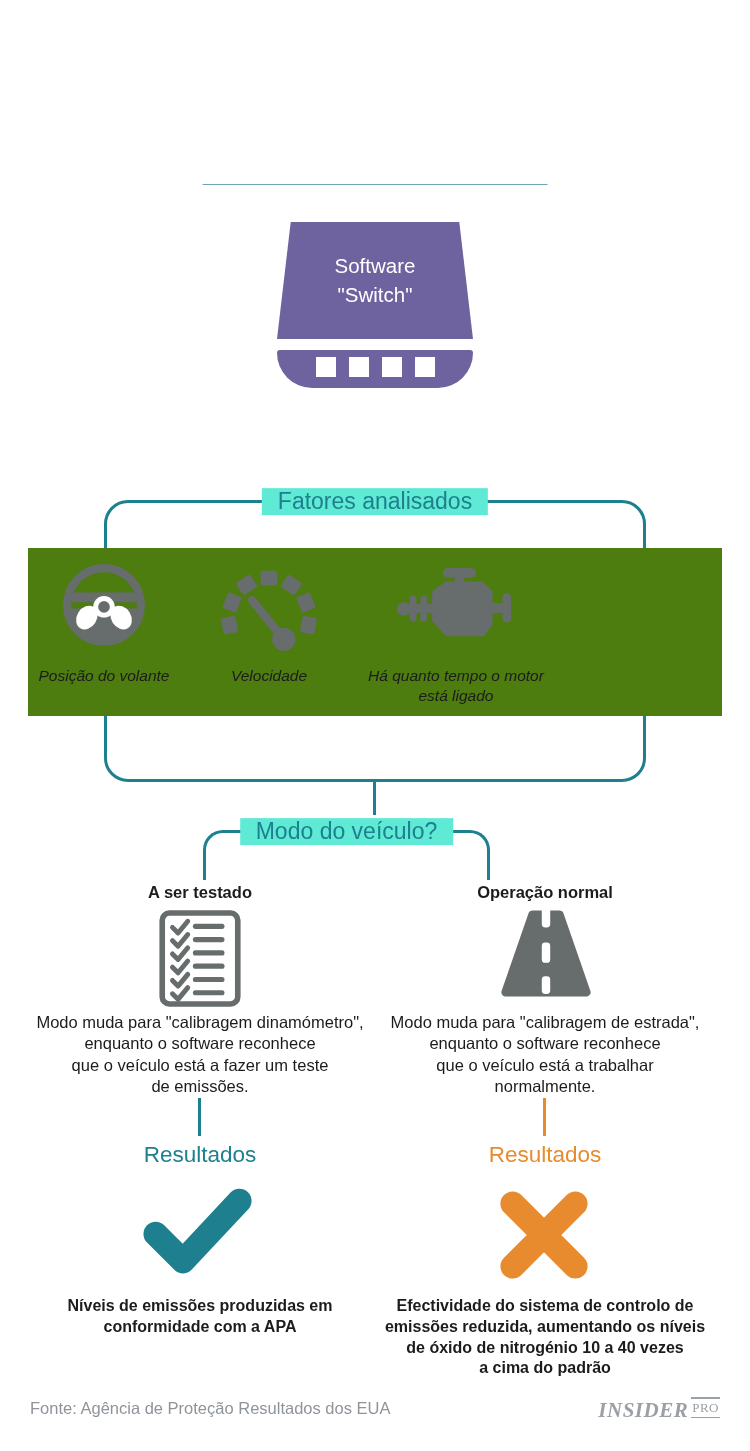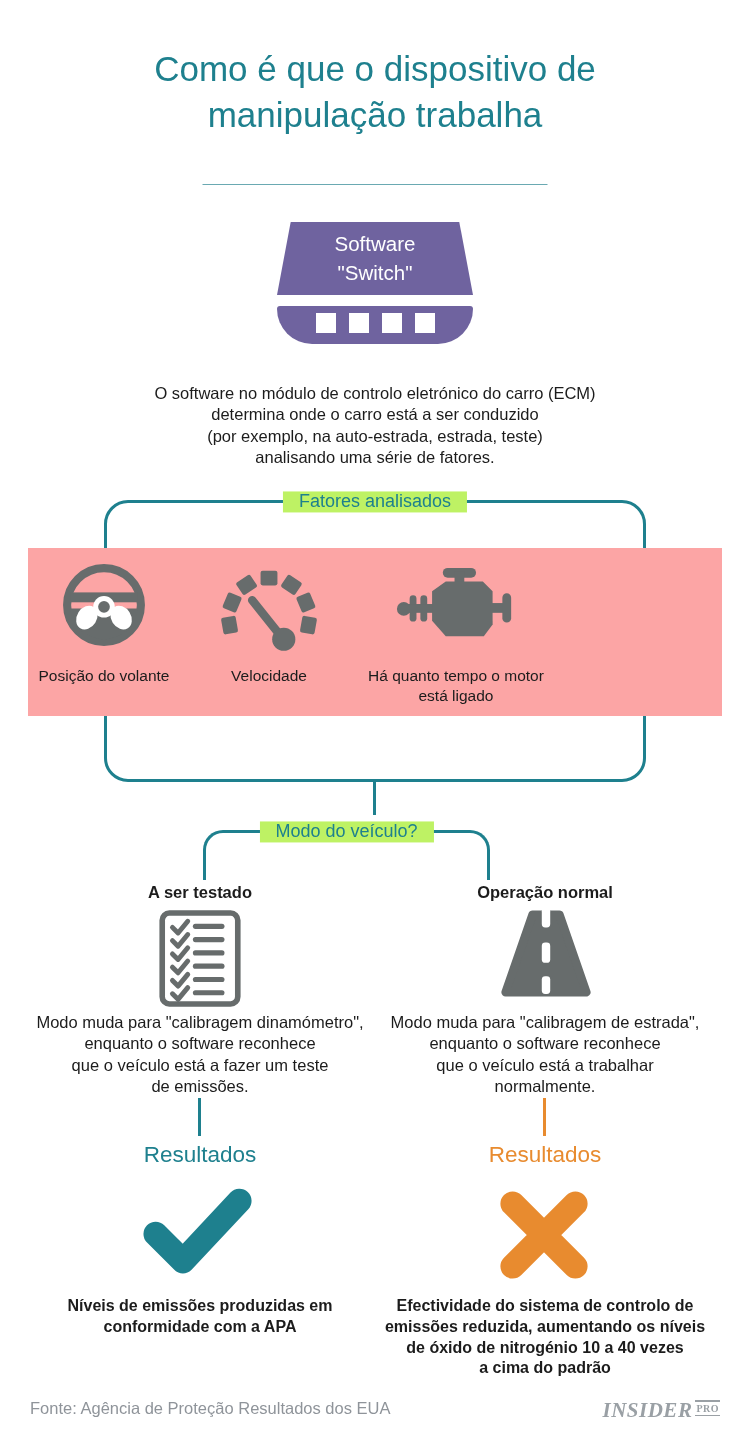--- a/index.html
+++ b/index.html
@@ -9,36 +9,36 @@
   .center{text-align:center;}
   .pre{white-space:pre-line;}
 
   
   .title{top:46px;left:0;right:0;padding:0 115px;text-align:center;
          color:#1e808e;font-size:35px;font-weight:400;line-height:1.32;margin:0;}
   .divider{top:184px;left:50%;transform:translateX(-50%);width:345px;height:1px;background:#6aa9b2;}
 
   
   .ecm{top:222px;left:50%;transform:translateX(-50%);width:196px;}
-  .ecm-top{height:73px;background:#6f639f;clip-path:polygon(7% 0,93% 0,100% 100%,0 100%);
+  .ecm-top{height:117px;background:#6f639f;clip-path:polygon(7% 0,93% 0,100% 100%,0 100%);
            display:flex;flex-direction:column;align-items:center;justify-content:center;
            color:#fff;font-size:20.5px;line-height:1.38;}
   .ecm-base{margin-top:11px;height:38px;background:#6f639f;border-radius:3px 3px 36px 36px;
             display:flex;justify-content:center;gap:13px;padding-top:7px;box-sizing:border-box;}
   .ecm-sq{width:20px;height:20px;background:#fff;}
 
   
   .intro{top:383px;left:0;right:0;font-size:16.5px;line-height:1.3;margin:0;}
 
   
   .bracket1{top:500px;left:104px;width:542px;height:282px;border:3px solid #1e808e;
             border-radius:24px;box-sizing:border-box;}
   .bracket-label{position:absolute;top:0;left:50%;transform:translate(-50%,-55%);
-                 background:#bef264;padding:0 16px;color:#1e808e;font-size:18px;white-space:nowrap;}
-  .factors-row{top:548px;left:28px;width:694px;height:168px;background:#fca5a5;display:flex;}
+                 background:#5eead4;padding:0 16px;color:#1e808e;font-size:23px;white-space:nowrap;}
+  .factors-row{top:548px;left:28px;width:694px;height:168px;background:#4d7c0f;display:flex;font-style:italic;}
   .factor{display:flex;flex-direction:column;align-items:center;}
   .f1{width:152px;} .f2{width:178px;} .f3{width:196px;} .f4{width:168px;}
   .ficon{height:114px;display:flex;align-items:center;justify-content:center;}
   .flabel{font-size:15.5px;line-height:1.28;text-align:center;margin-top:4px;}
 
   
   .stub{top:782px;left:373px;width:3px;height:33px;background:#1e808e;}
   .bracket2{top:830px;left:203px;width:287px;height:50px;box-sizing:border-box;
             border-top:3px solid #1e808e;border-left:3px solid #1e808e;border-right:3px solid #1e808e;
             border-radius:20px 20px 0 0;}
@@ -52,49 +52,44 @@
   .conn-right{left:543px;background:#e88b2f;}
   .results{top:1142px;width:200px;font-size:22.5px;text-align:center;}
   .res-left{left:100px;color:#1e808e;} .res-right{left:445px;color:#e88b2f;}
   .outcome{top:1296px;width:368px;font-size:16px;font-weight:700;line-height:1.3;text-align:center;}
   .out-left{left:16px;} .out-right{left:361px;}
 
   
   .source{top:1399px;left:30px;font-size:16.5px;color:#8f949a;}
   .brand{top:1398px;right:30px;color:#9aa0a5;font-family:"Liberation Serif", serif;}
   .brand-main{font-size:21px;font-weight:700;letter-spacing:.5px;font-style:italic;}
-  .brand-pro{display:inline-block;font-size:10px;font-weight:700;letter-spacing:.5px;
+  .brand-pro{display:inline-block;font-size:13px;font-weight:400;letter-spacing:.5px;
              border-top:2px solid #9aa0a5;border-bottom:1px solid #9aa0a5;padding:1px 1px;
              margin-left:3px;transform:translateY(-5px);}
 </style>
 </head>
 <body>
 
 <div id="canvas">
 
-  <h1 class="abs title">Como é que o dispositivo de manipulação trabalha</h1>
   <div class="abs divider"></div>
 
   <div class="abs ecm">
     <div class="ecm-top">
       <div>Software</div>
       <div>"Switch"</div>
     </div>
     <div class="ecm-base">
       <span class="ecm-sq"></span>
       <span class="ecm-sq"></span>
       <span class="ecm-sq"></span>
       <span class="ecm-sq"></span>
     </div>
   </div>
 
-  <p class="abs intro center pre">O software no módulo de controlo eletrónico do carro (ECM)
-determina onde o carro está a ser conduzido
-(por exemplo, na auto-estrada, estrada, teste)
-analisando uma série de fatores.</p>
 
   <div class="abs bracket1">
     <span class="bracket-label">Fatores analisados</span>
   </div>
 
   <div class="abs factors-row">
     <div class="factor f1">
       <div class="ficon">
         <svg width="90" height="90" viewBox="0 0 100 100">
           <circle cx="50" cy="50" r="41" fill="none" stroke="#676c6c" stroke-width="9"></circle>

